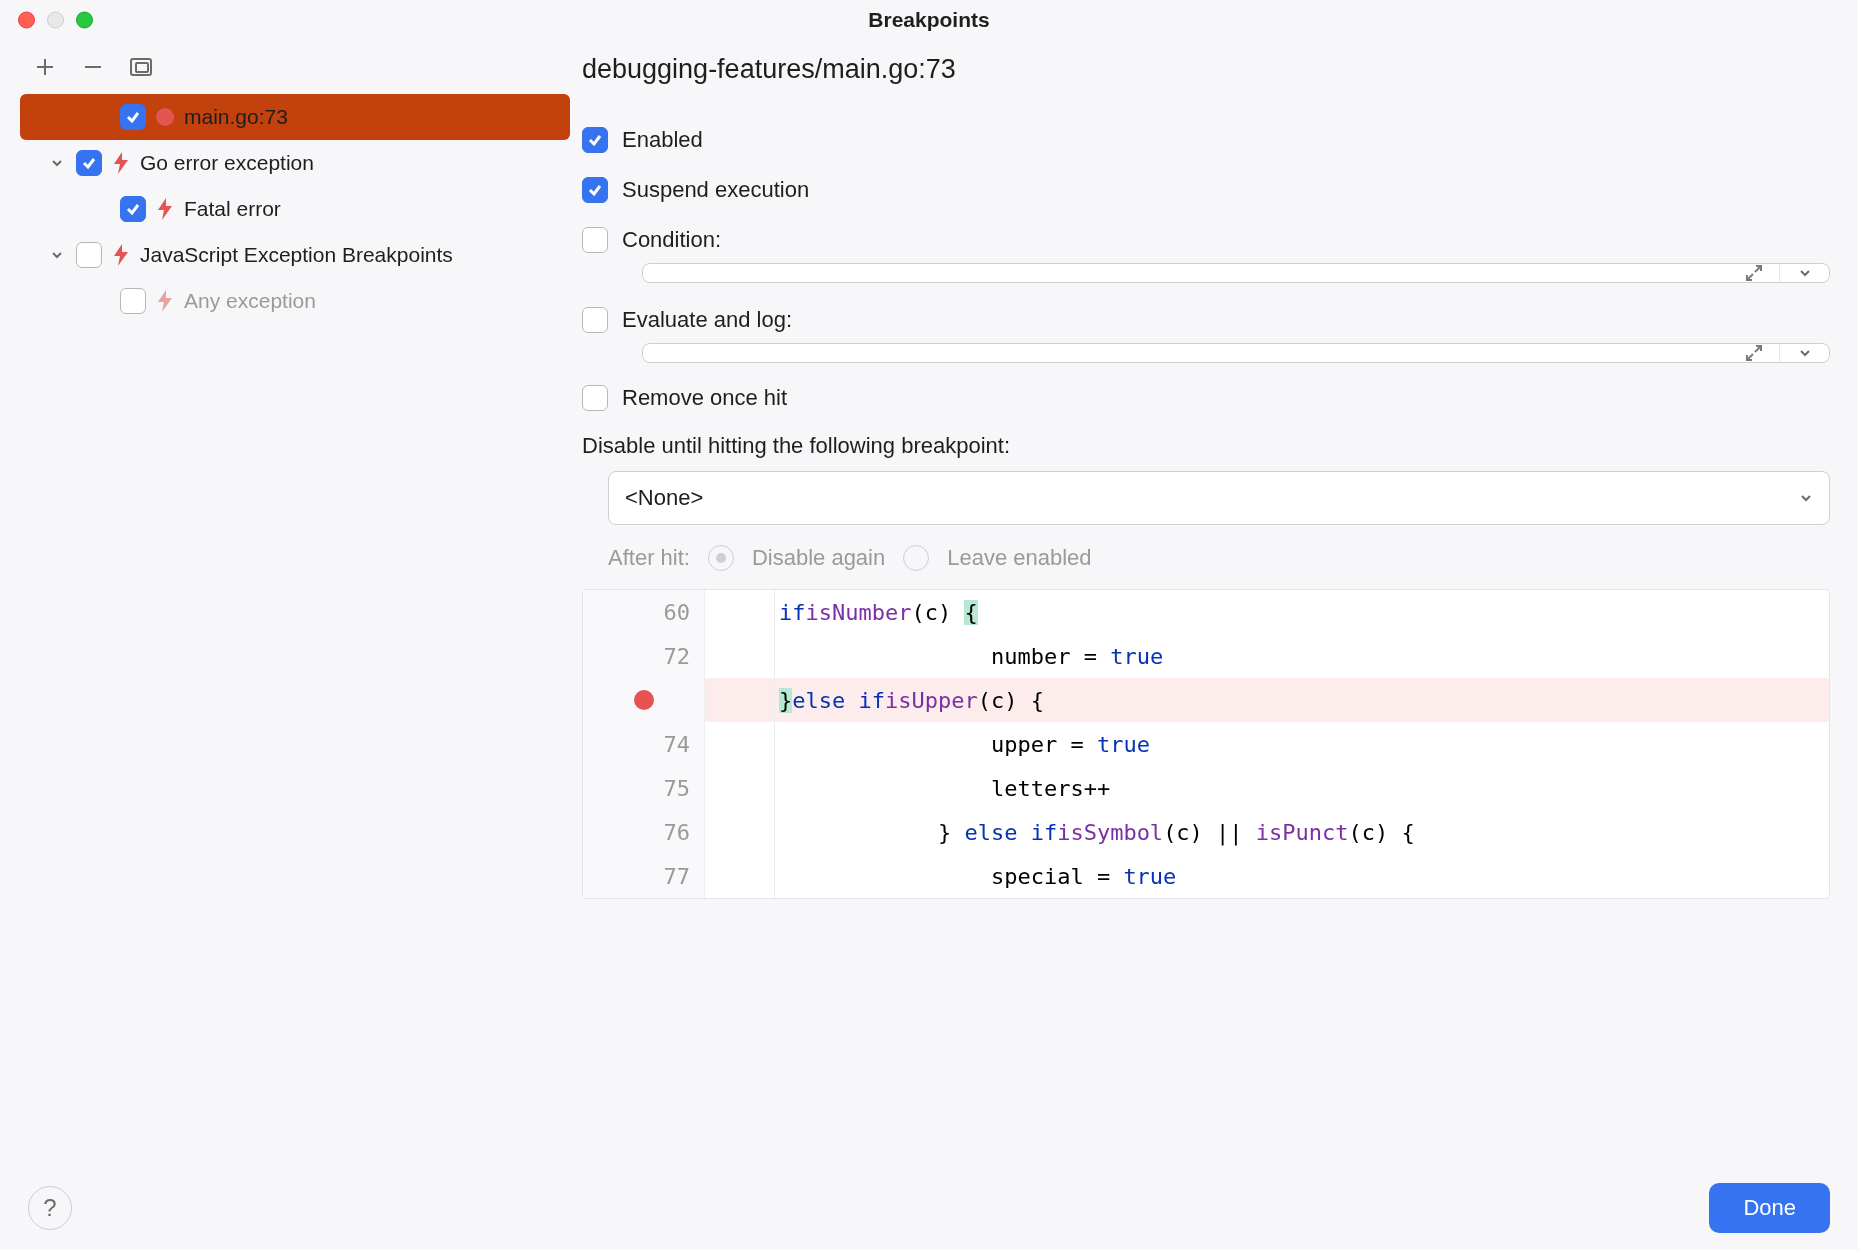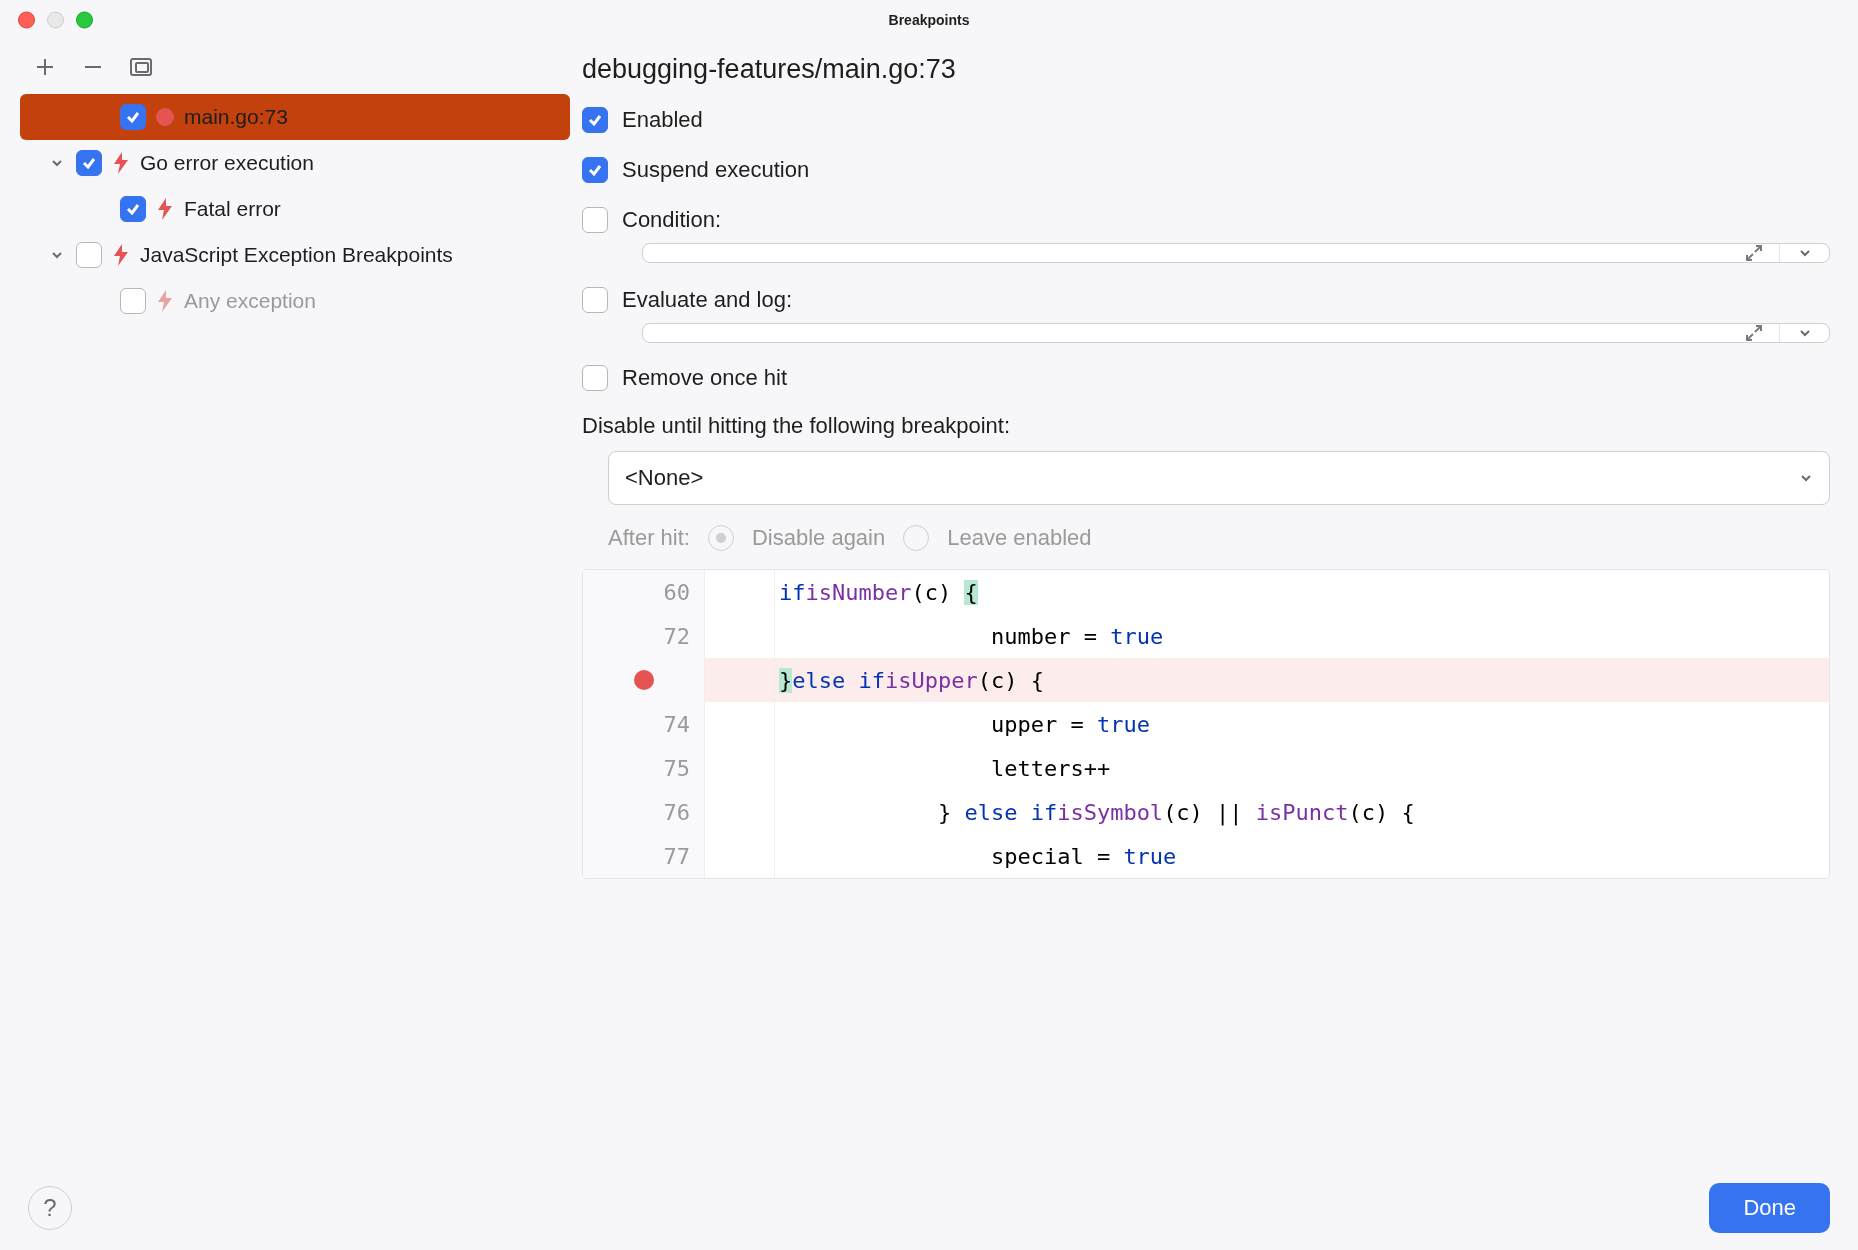--- a/index.html
+++ b/index.html
@@ -36,21 +36,21 @@
 }
 .traffic-light {
   width: 17px;
   height: 17px;
   border-radius: 50%;
 }
 .traffic-close { background: #ff5f57; border: 1px solid #e24238; }
 .traffic-min { background: #e8e8e8; border: 1px solid #cfcfcf; }
 .traffic-max { background: #28c840; border: 1px solid #17a92c; }
 .title {
-  font-size: 14px;
+  font-size: 21px;
   font-weight: 700;
   color: #1e1e1e;
 }
 .content {
   flex: 1;
   display: flex;
   padding: 14px 0 0 0;
   min-height: 0;
 }
 .sidebar {
@@ -149,20 +149,21 @@
   display: flex;
   flex-direction: column;
   gap: 16px;
   font-size: 22px;
   color: #1e1e1e;
 }
 .form-row {
   display: flex;
   align-items: center;
   gap: 14px;
+  margin-top: 20px;
 }
 .input-combo {
   flex: 1;
   height: 44px;
   border: 1.5px solid #cfcfd3;
   border-radius: 8px;
   background: #fff;
   display: flex;
   align-items: center;
   margin-left: 60px;
@@ -344,21 +345,21 @@
           <div class="checkbox checked">
               <svg class="check-svg" viewBox="0 0 16 16">
                 <polyline points="3,8 7,12 13,4"></polyline>
               </svg>
             </div>
           <div class="node-icon lightning">
               <svg width="18" height="22" viewBox="0 0 18 22">
                 <path d="M10 0 L2 12 L8 12 L6 22 L16 8 L10 8 Z" fill="#e55353"></path>
               </svg>
             </div>
-          <span class="node-label">Go error execution</span>
+          <span class="node-label">Go error exception</span>
         </div>
 
         <div class="tree-node indent-1">
           <div class="tree-chevron hidden"></div>
           <div class="checkbox checked">
               <svg class="check-svg" viewBox="0 0 16 16">
                 <polyline points="3,8 7,12 13,4"></polyline>
               </svg>
             </div>
           <div class="node-icon lightning">

